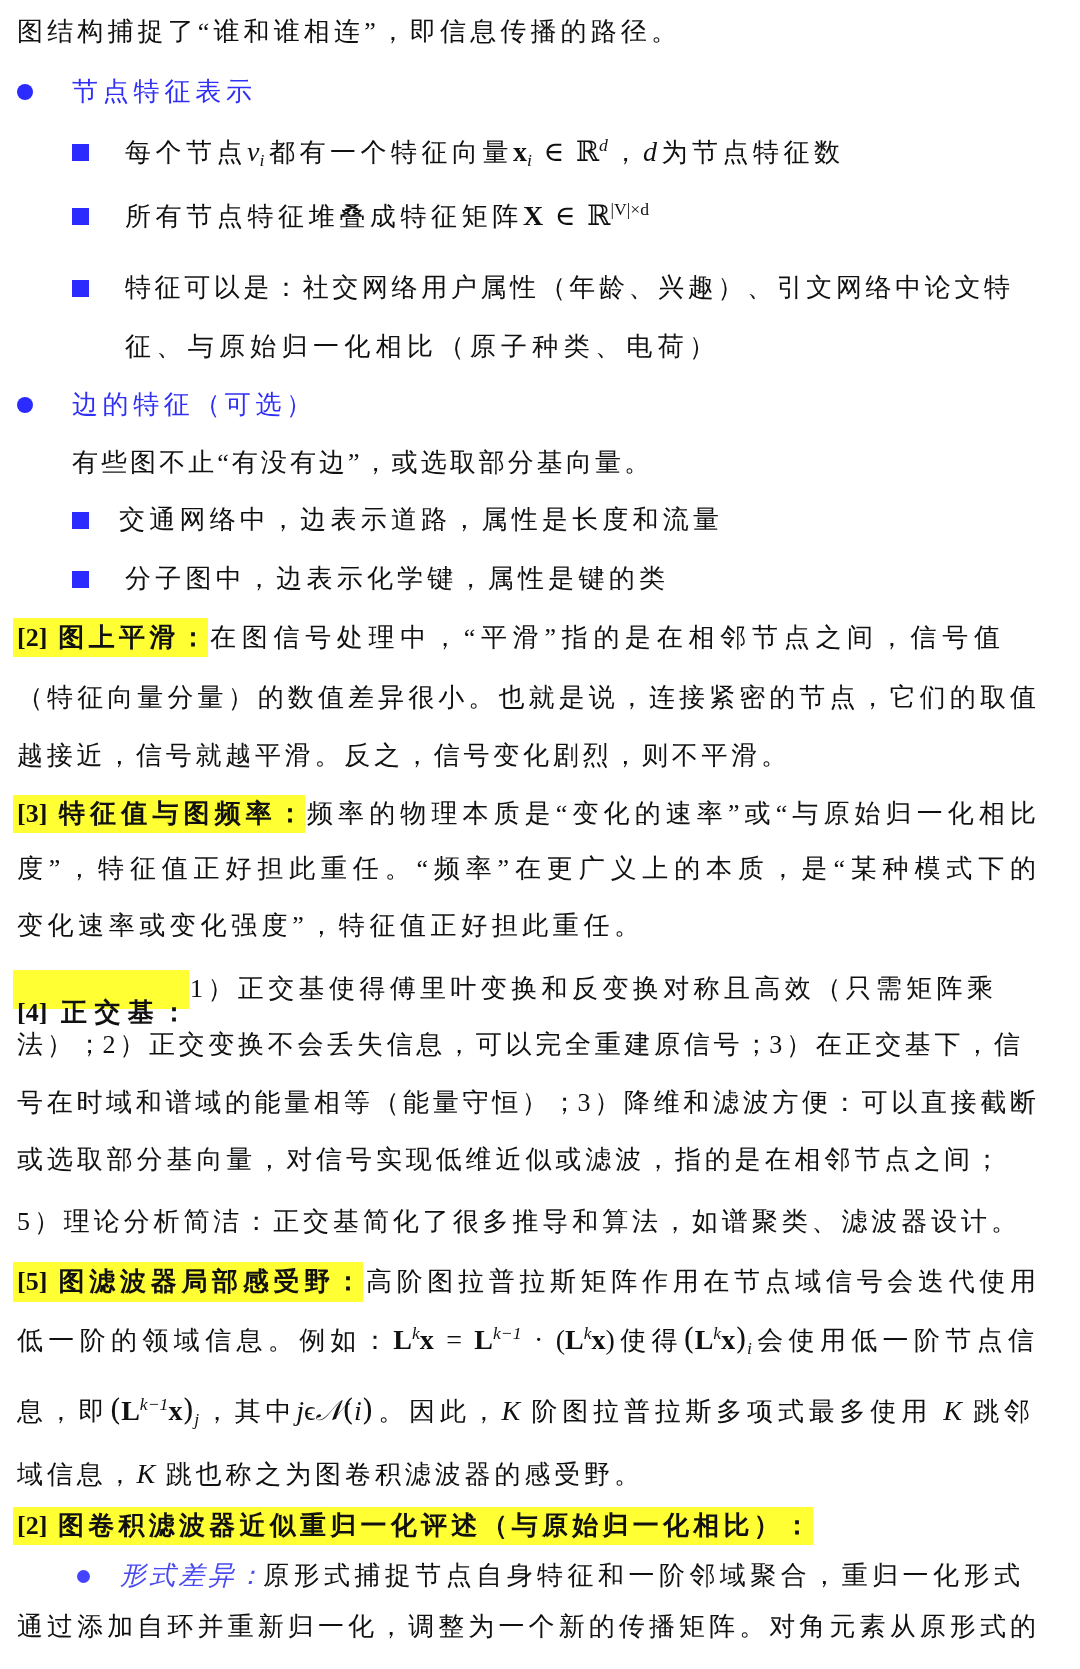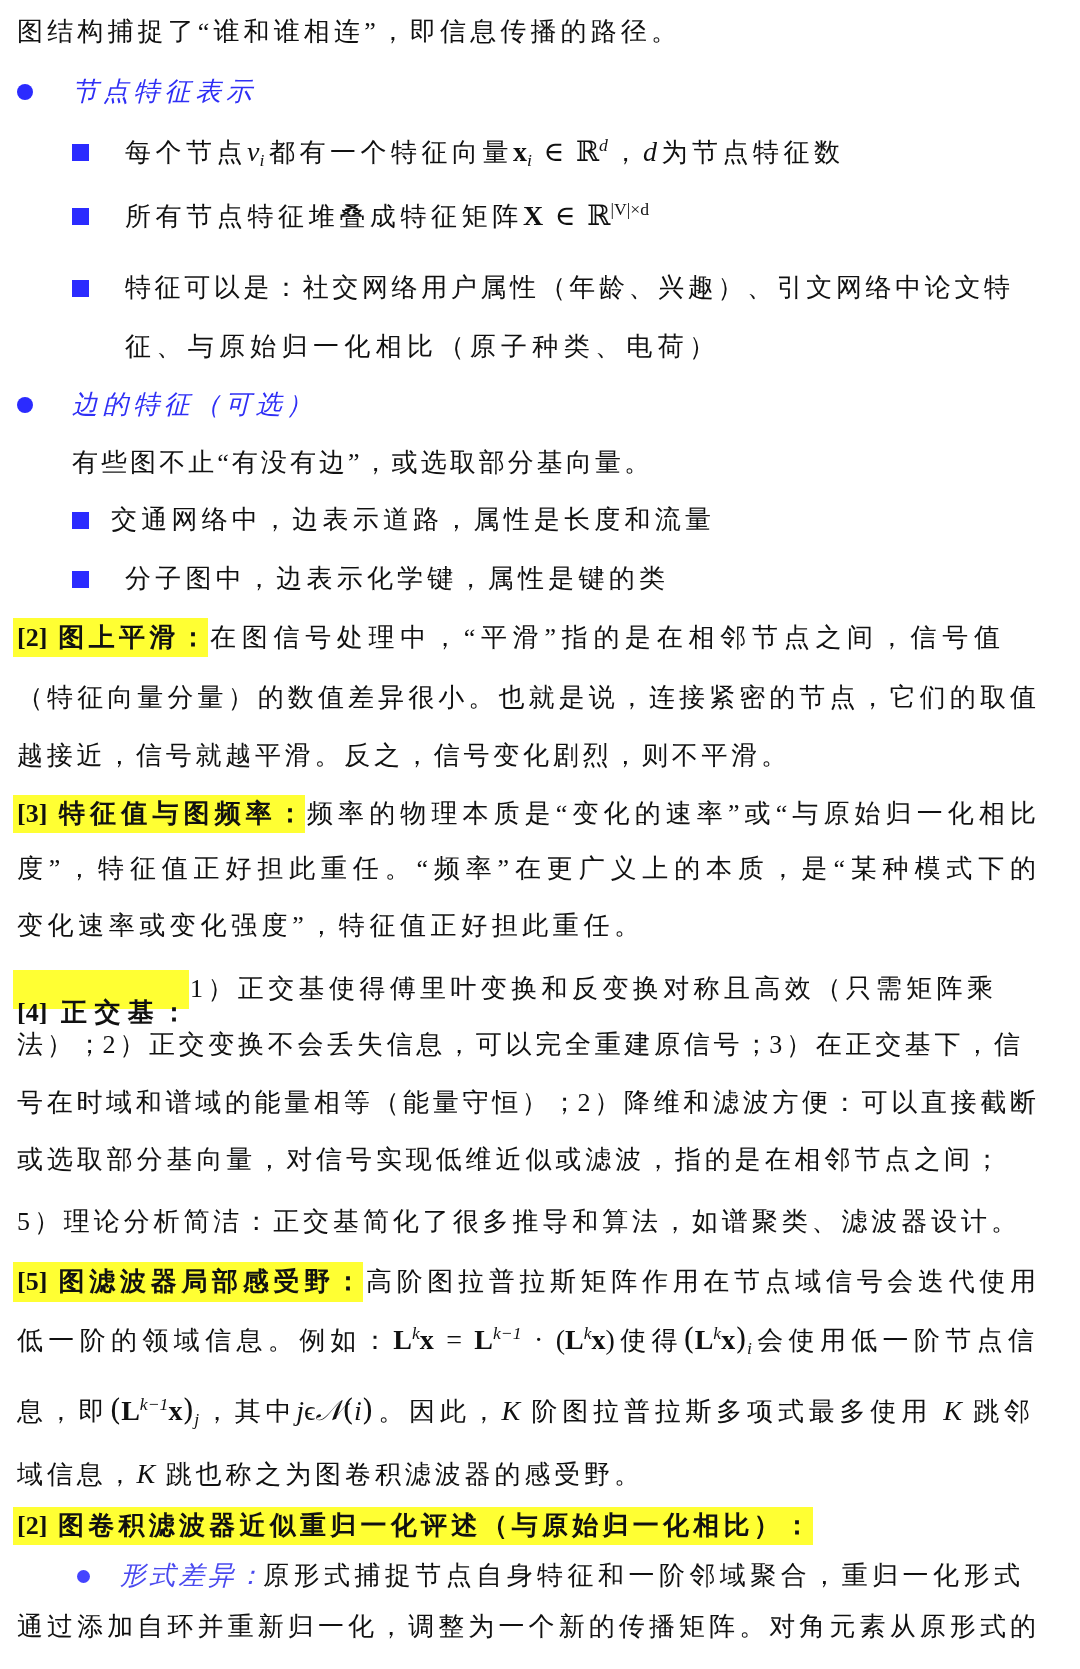--- a/index.html
+++ b/index.html
@@ -9,21 +9,21 @@
       color: #111111;
     }
     .ln {
       position: absolute; height: 34px; line-height: 34px; font-size: 26px;
       text-align: justify; text-align-last: justify;
     }
     .hl { position: absolute; background: #ffff33; }
     .lbl { font-weight: bold; }
     .dot { position: absolute; border-radius: 50%; background: #2b2bff; }
     .sq { position: absolute; background: #2b2bff; }
-    .blue { color: #2f2ff5; font-style: italic; }
+    .blue { color: #2f2ff5; }
     .subhead { color: #4a4aef; font-style: italic; }
     .m { font-family: "Liberation Serif", "DejaVu Serif", serif; font-size: 28px; }
     .paren { font-family: "DejaVu Serif", serif; font-size: 30px; }
     .mi { font-style: italic; }
     .mb { font-weight: bold; }
     .scr { font-family: "DejaVu Sans", sans-serif; font-style: italic; }
     .sup, .sub { font-size: 0.68em; line-height: 0; }
     .sup { vertical-align: 0.55em; }
     .sub { vertical-align: -0.3em; }
   </style>
@@ -43,41 +43,41 @@
 
 <span class="sq" style="left:72px;top:280px;width:17px;height:17px"></span>
 <div class="ln" style="left:125px;top:271px;width:885px">特征可以是：社交网络用户属性（年龄、兴趣）、引文网络中论文特</div>
 <div class="ln" style="left:125px;top:330px;width:590px">征、与原始归一化相比（原子种类、电荷）</div>
 
 <span class="dot" style="left:17px;top:397px;width:16px;height:16px"></span>
 <div class="ln blue" style="left:72px;top:388px;width:240px">边的特征（可选）</div>
 <div class="ln" style="left:72px;top:446px;width:578px">有些图不止“有没有边”，或选取部分基向量。</div>
 
 <span class="sq" style="left:72px;top:512px;width:17px;height:17px"></span>
-<div class="ln" style="left:111px;top:503px;width:600px">交通网络中，边表示道路，属性是长度和流量</div>
+<div class="ln" style="left:119px;top:503px;width:600px">交通网络中，边表示道路，属性是长度和流量</div>
 <span class="sq" style="left:72px;top:571px;width:17px;height:17px"></span>
 <div class="ln" style="left:125px;top:562px;width:540px">分子图中，边表示化学键，属性是键的类</div>
 
 <div class="hl" style="left:13px;top:618px;width:195px;height:39px"></div>
 <div class="ln lbl" style="left:17px;top:621px;width:189px">[2] 图上平滑：</div>
 <div class="ln" style="left:210px;top:621px;width:790px">在图信号处理中，“平滑”指的是在相邻节点之间，信号值</div>
 <div class="ln" style="left:17px;top:681px;width:1019px">（特征向量分量）的数值差异很小。也就是说，连接紧密的节点，它们的取值</div>
 <div class="ln" style="left:17px;top:739px;width:770px">越接近，信号就越平滑。反之，信号变化剧烈，则不平滑。</div>
 
 <div class="hl" style="left:13px;top:795px;width:292px;height:38px"></div>
 <div class="ln lbl" style="left:17px;top:797px;width:286px">[3] 特征值与图频率：</div>
 <div class="ln" style="left:307px;top:797px;width:729px">频率的物理本质是“变化的速率”或“与原始归一化相比</div>
 <div class="ln" style="left:17px;top:852px;width:1019px">度”，特征值正好担此重任。“频率”在更广义上的本质，是“某种模式下的</div>
 <div class="ln" style="left:17px;top:909px;width:623px">变化速率或变化强度”，特征值正好担此重任。</div>
 
 <div class="hl" style="left:13px;top:970px;width:176px;height:39px"></div>
 <div class="ln lbl" style="left:17px;top:996px;width:170px">[4] 正交基：</div>
 <div class="ln" style="left:190px;top:972px;width:803px">1）正交基使得傅里叶变换和反变换对称且高效（只需矩阵乘</div>
 <div class="ln" style="left:17px;top:1028px;width:1003px">法）；2）正交变换不会丢失信息，可以完全重建原信号；3）在正交基下，信</div>
-<div class="ln" style="left:17px;top:1086px;width:1019px">号在时域和谱域的能量相等（能量守恒）；2）降维和滤波方便：可以直接截断</div>
+<div class="ln" style="left:17px;top:1086px;width:1019px">号在时域和谱域的能量相等（能量守恒）；3）降维和滤波方便：可以直接截断</div>
 <div class="ln" style="left:17px;top:1143px;width:983px">或选取部分基向量，对信号实现低维近似或滤波，指的是在相邻节点之间；</div>
 <div class="ln" style="left:17px;top:1205px;width:1000px">5）理论分析简洁：正交基简化了很多推导和算法，如谱聚类、滤波器设计。</div>
 
 <div class="hl" style="left:13px;top:1262px;width:350px;height:40px"></div>
 <div class="ln lbl" style="left:17px;top:1265px;width:344px">[5] 图滤波器局部感受野：</div>
 <div class="ln" style="left:366px;top:1265px;width:670px">高阶图拉普拉斯矩阵作用在节点域信号会迭代使用</div>
 
 <div class="ln" style="left:17px;top:1322px;width:1017px"><span>低一阶的领域信息。例如：</span><span class="m mb">L</span><span class="m mi sup">k</span><span class="m mb">x</span><span class="m"> = </span><span class="m mb">L</span><span class="m mi sup">k−1</span><span class="m"> · (</span><span class="m mb">L</span><span class="m mi sup">k</span><span class="m mb">x</span><span class="m">)</span><span>使得</span><span class="m paren">(</span><span class="m mb">L</span><span class="m mi sup">k</span><span class="m mb">x</span><span class="m paren">)</span><span class="m mi sub">i</span><span>会使用低一阶节点信</span></div>
 
 <div class="ln" style="left:17px;top:1393px;width:1013px"><span>息，即</span><span class="m paren">(</span><span class="m mb">L</span><span class="m mi sup">k−1</span><span class="m mb">x</span><span class="m paren">)</span><span class="m mi sub">j</span><span>，其中</span><span class="m mi">j</span><span class="m">ϵ</span><span class="m scr">𝒩</span><span class="m paren">(</span><span class="m mi">i</span><span class="m paren">)</span><span>。因此，</span><span class="m mi">K</span><span> 阶图拉普拉斯多项式最多使用 </span><span class="m mi">K</span><span> 跳邻</span></div>

